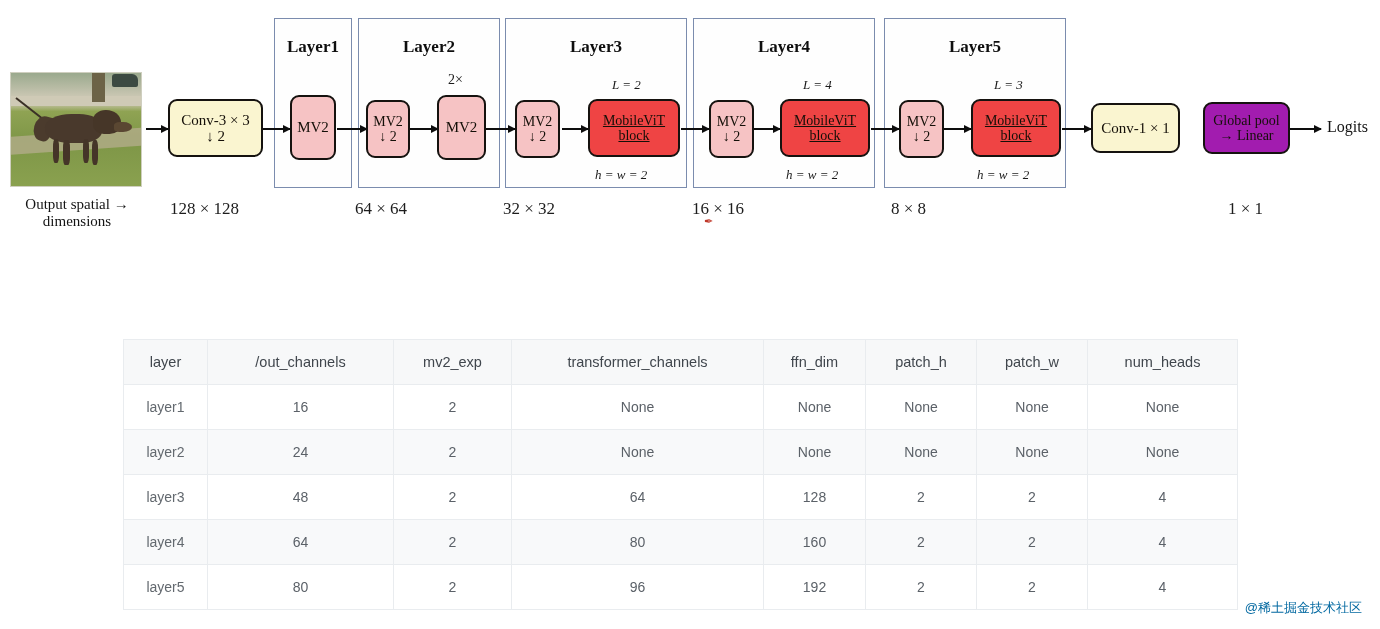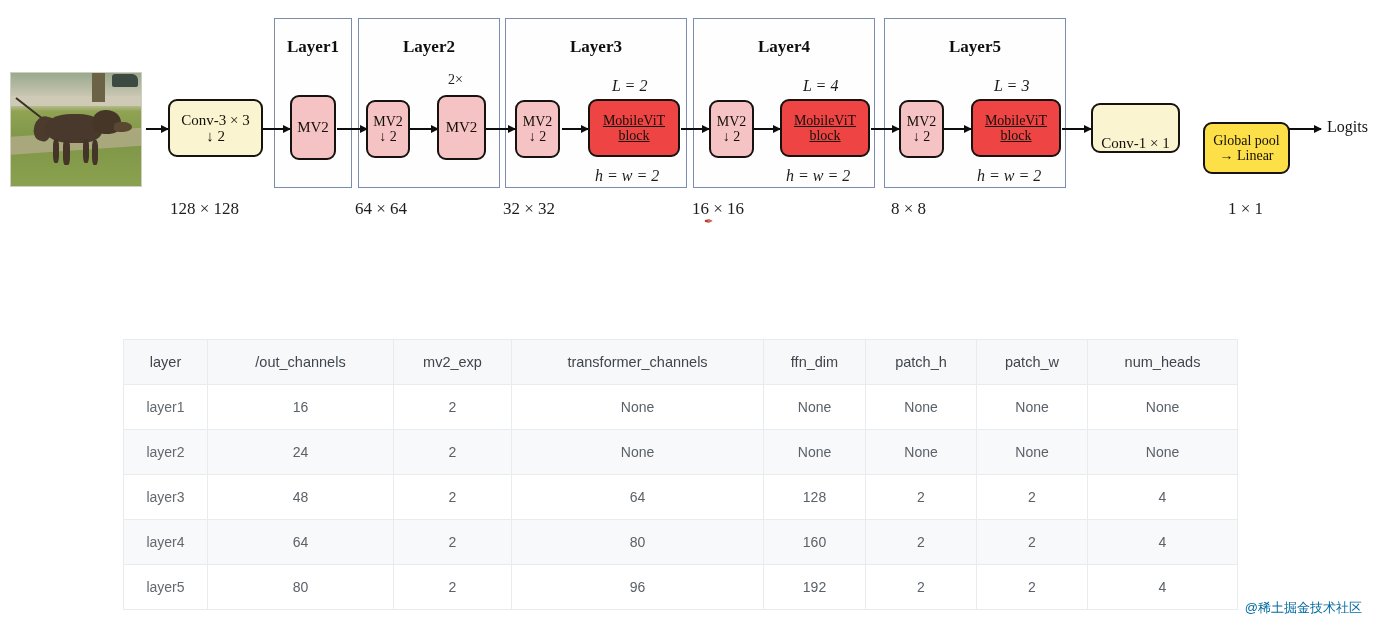--- a/index.html
+++ b/index.html
@@ -95,42 +95,42 @@
     display: flex; flex-direction: column;
     align-items: center; justify-content: center;
     font-family: "Liberation Serif", serif;
     color: #140f08;
     line-height: 1.1;
     text-align: center;
   }
   .node.yellow { background: #faf5d0; }
   .node.pink   { background: #f6c3c4; }
   .node.green  { background: #ef4444; text-decoration: underline; }
-  .node.white  { background: #fde047; margin-top: 20px; }
+  .node.white  { background: #a21caf; }
 
   .layer-group {
     position: absolute;
     border: 1.5px solid #7b8cae;
     background: rgba(250,250,253,0.25);
   }
   .layer-title {
     position: absolute;
     top: 18px; left: 0; width: 100%;
     text-align: center;
     font-family: "Liberation Serif", serif;
     font-weight: bold;
     font-size: 17px;
     color: #0e0e0e;
   }
 
   .mini-label {
     position: absolute;
     font-family: "Liberation Serif", serif;
     font-style: italic;
-    font-size: 16px;
+    font-size: 13px;
     color: #1a1a1a;
     white-space: nowrap;
   }
   .mini-label.upright { font-style: normal; }
 
   .dim-label {
     position: absolute;
     font-family: "Liberation Serif", serif;
     font-size: 17px;
     color: #1d1d1d;
@@ -234,20 +234,24 @@
       <div class="photo-dog-tail"></div>
       <div class="photo-dog-body"></div>
       <div class="photo-dog-head"></div>
       <div class="photo-dog-snout"></div>
       <div class="photo-leg" style="left:32%; top:58%;"></div>
       <div class="photo-leg" style="left:40%; top:59%;"></div>
       <div class="photo-leg" style="left:55%; top:58%;"></div>
       <div class="photo-leg" style="left:62%; top:59%;"></div>
     </div>
 
+    <div class="out-spatial-label">
+      <span>Output spatial →</span><br>
+      <span>dimensions</span>
+    </div>
 
     <div class="layer-group" style="left:274px; top:18px; width:78px; height:170px;">
       <div class="layer-title">Layer1</div>
     </div>
     <div class="layer-group" style="left:358px; top:18px; width:142px; height:170px;">
       <div class="layer-title">Layer2</div>
     </div>
     <div class="layer-group" style="left:505px; top:18px; width:182px; height:170px;">
       <div class="layer-title">Layer3</div>
     </div>
@@ -317,21 +321,21 @@
       <span>MV2</span>
       <span>↓ 2</span>
     </div>
     <div class="node green" style="left:971px; top:99px; width:90px; height:58px; font-size:14px;">
       <span>MobileViT</span>
       <span>block</span>
     </div>
     <div class="mini-label" style="left:994px; top:77px;">L = 3</div>
     <div class="mini-label" style="left:977px; top:167px;">h = w = 2</div>
 
-    <div class="node yellow" style="left:1091px; top:103px; width:89px; height:50px; font-size:15px;justify-content:flex-end;">
+    <div class="node yellow" style="left:1091px; top:103px; width:89px; height:50px; font-size:15px;">
       <span>Conv-1 × 1</span>
     </div>
 
     <div class="node white" style="left:1203px; top:102px; width:87px; height:52px; font-size:14px;">
       <span>Global pool</span>
       <span>→ Linear</span>
     </div>
 
     <div class="logits-label">Logits</div>
 

